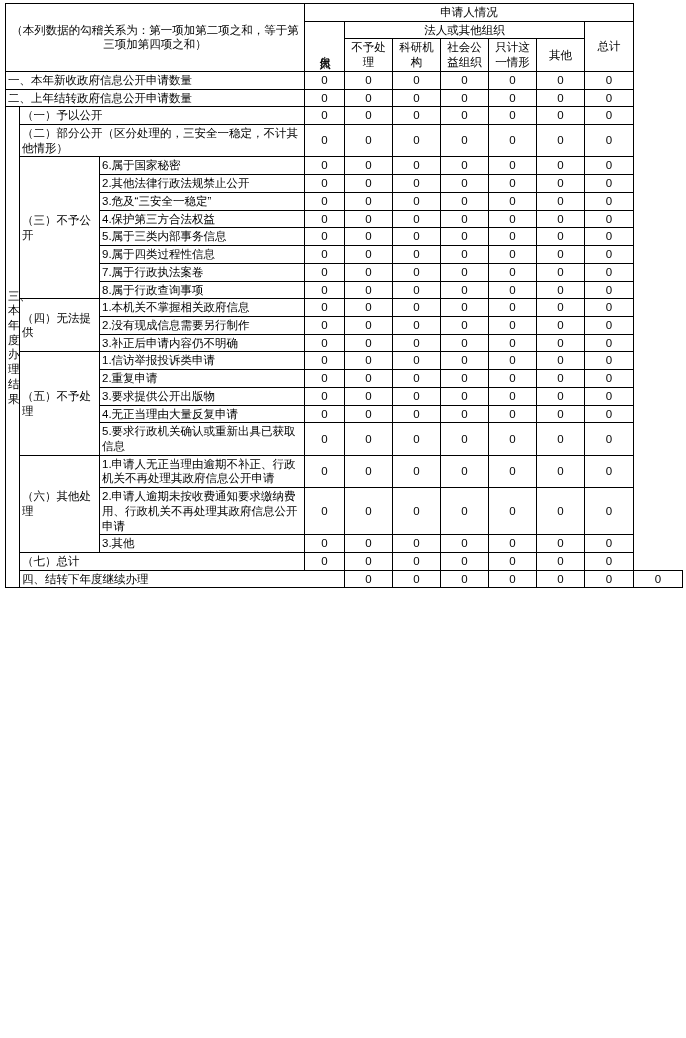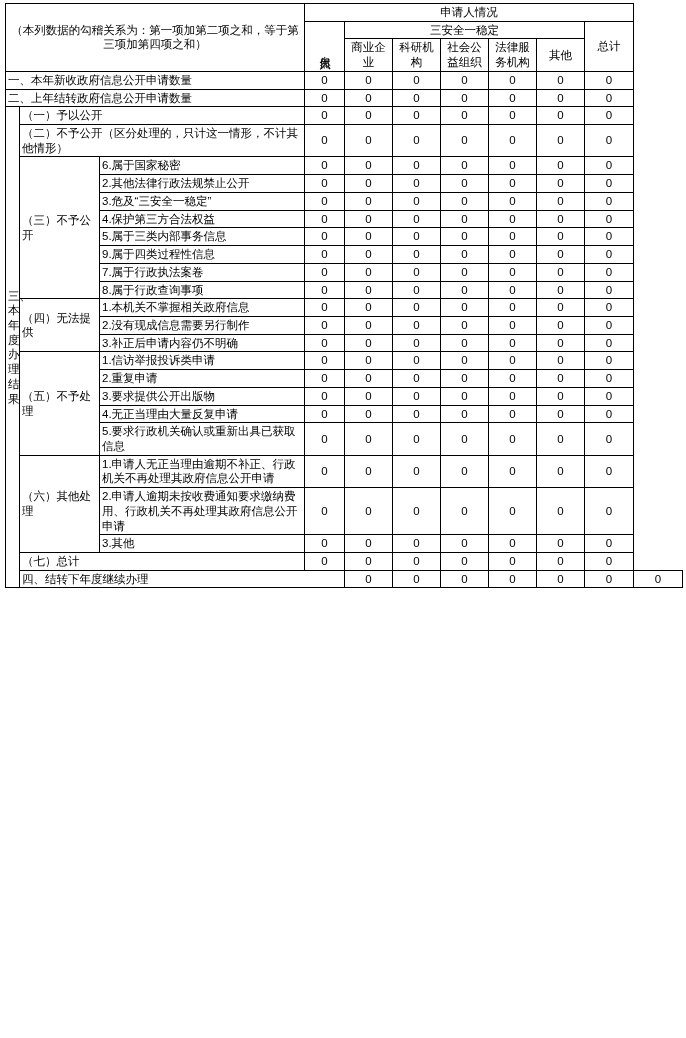--- a/index.html
+++ b/index.html
@@ -102,29 +102,29 @@
 
       <tr>
         <td class="note-cell" colspan="3" rowspan="3">（本列数据的勾稽关系为：第一项加第二项之和，等于第三项加第四项之和）</td>
         <td class="hdr-center" colspan="7">申请人情况</td>
       </tr>
 
       <tr>
         <td class="vert" rowspan="2">
           <span class="vtext">自然人</span>
         </td>
-        <td class="hdr-center" colspan="5">三安全一稳定</td>
+        <td class="hdr-center" colspan="5">法人或其他组织</td>
         <td class="hdr-center" rowspan="2">总计</td>
       </tr>
 
       <tr>
-        <td class="hdr-center">商业企业</td>
+        <td class="hdr-center">不予处理</td>
         <td class="hdr-center">科研机构</td>
         <td class="hdr-center">社会公益组织</td>
-        <td class="hdr-center">法律服务机构</td>
+        <td class="hdr-center">只计这一情形</td>
         <td class="hdr-center">其他</td>
       </tr>
 
       <tr>
         <td class="lbl" colspan="3">一、本年新收政府信息公开申请数量</td>
         <td class="num">0</td>
         <td class="num">0</td>
         <td class="num">0</td>
         <td class="num">0</td>
         <td class="num">0</td>
@@ -149,21 +149,21 @@
         <td class="num">0</td>
         <td class="num">0</td>
         <td class="num">0</td>
         <td class="num">0</td>
         <td class="num">0</td>
         <td class="num">0</td>
         <td class="num">0</td>
       </tr>
 
       <tr>
-        <td class="lbl" colspan="2">（二）不予公开（区分处理的，只计这一情形，不计其他情形）</td>
+        <td class="lbl" colspan="2">（二）部分公开（区分处理的，三安全一稳定，不计其他情形）</td>
         <td class="num">0</td>
         <td class="num">0</td>
         <td class="num">0</td>
         <td class="num">0</td>
         <td class="num">0</td>
         <td class="num">0</td>
         <td class="num">0</td>
       </tr>
 
       <tr>

